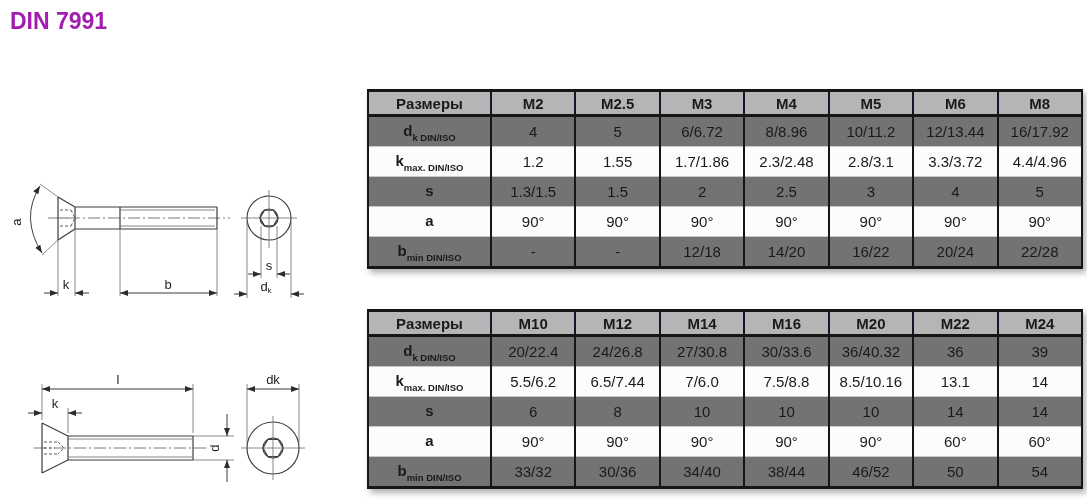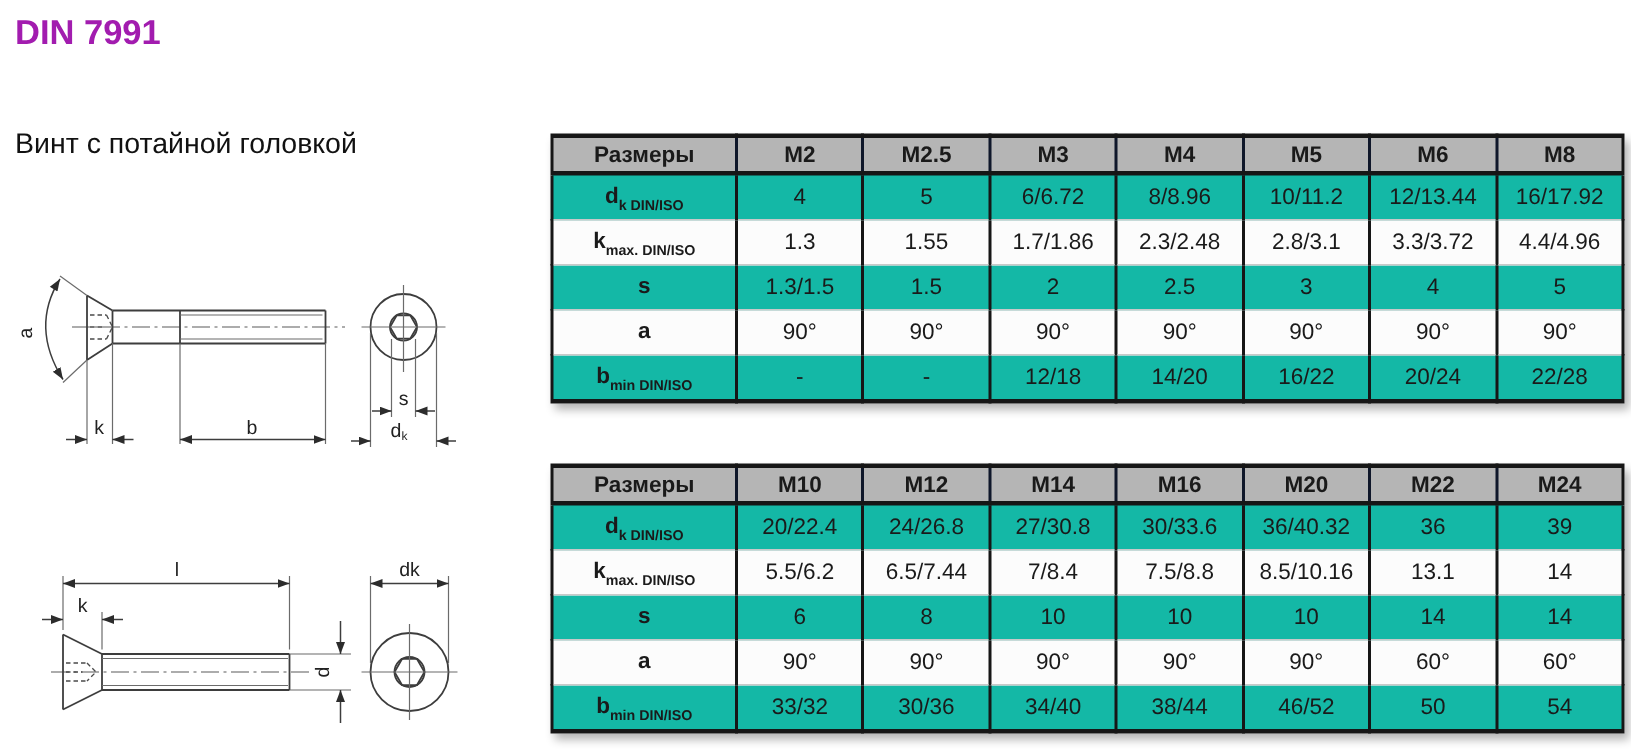--- a/index.html
+++ b/index.html
@@ -20,21 +20,21 @@
   table.dims col.c0{width:123px;}
   table.dims th{height:22px;background:#b5b5b5;font-size:15px;font-weight:bold;
                 text-align:center;border-left:2px solid #0f172a;padding:0;}
   table.dims{border:2px solid #161616;border-top:3px solid #161616;
              border-bottom:3px solid #161616;}
   table.dims thead tr{border-bottom:3px solid #161616;}
   table.dims td{height:29px;font-size:15px;text-align:center;
                 border-left:2px solid #161616;border-top:1px solid #c9c9c9;
                 padding:0;background:#fcfcfc;}
   table.dims td:first-child,table.dims th:first-child{border-left:none;}
-  table.dims tr.alt td{background:#14b8a6;}
+  table.dims tr.alt td{background:#737373;}
   td.rowlabel{font-weight:bold;font-size:16px;}
   td.rowlabel sub{font-size:9.5px;font-weight:bold;position:relative;top:1px;}
 
   
   svg.draw{position:absolute;left:8px;overflow:visible;}
   #draw-top{top:160px;} #draw-bottom{top:358px;}
   .outline{stroke:#3d3d3d;stroke-width:1.2;fill:none;}
   .thin{stroke:#6b6b6b;stroke-width:0.8;fill:none;}
   .center{stroke:#5a5a5a;stroke-width:0.8;fill:none;stroke-dasharray:12 3 2 3;}
   .hidden-l{stroke:#4a4a4a;stroke-width:0.9;fill:none;stroke-dasharray:3 2;}
@@ -43,21 +43,20 @@
   .lblsub{font-size:8px;}
 </style>
 </head>
 <body>
 
 <div class="page">
 
   <div class="titles">
     <div class="title-line">DIN 7991</div>
   </div>
-  <div class="subtitle">Винт с потайной головкой</div>
 
   <svg id="draw-top" class="draw" width="320" height="140" viewBox="0 0 320 140">
     <defs>
       <marker id="arrR" orient="auto" markerWidth="9" markerHeight="7" refX="8" refY="3">
         <path d="M0,0 L8,3 L0,6 z" fill="#2c2c2c"></path>
       </marker>
       <marker id="arrL" orient="auto" markerWidth="9" markerHeight="7" refX="0" refY="3">
         <path d="M8,0 L0,3 L8,6 z" fill="#2c2c2c"></path>
       </marker>
     </defs>
@@ -194,21 +193,21 @@
           <td>4</td>
           <td>5</td>
           <td>6/6.72</td>
           <td>8/8.96</td>
           <td>10/11.2</td>
           <td>12/13.44</td>
           <td>16/17.92</td>
         </tr>
         <tr>
           <td class="rowlabel"><span>k</span><sub>max. DIN/ISO</sub></td>
-          <td>1.3</td>
+          <td>1.2</td>
           <td>1.55</td>
           <td>1.7/1.86</td>
           <td>2.3/2.48</td>
           <td>2.8/3.1</td>
           <td>3.3/3.72</td>
           <td>4.4/4.96</td>
         </tr>
         <tr class="alt">
           <td class="rowlabel"><span>s</span><sub></sub></td>
           <td>1.3/1.5</td>
@@ -273,21 +272,21 @@
           <td>27/30.8</td>
           <td>30/33.6</td>
           <td>36/40.32</td>
           <td>36</td>
           <td>39</td>
         </tr>
         <tr>
           <td class="rowlabel"><span>k</span><sub>max. DIN/ISO</sub></td>
           <td>5.5/6.2</td>
           <td>6.5/7.44</td>
-          <td>7/8.4</td>
+          <td>7/6.0</td>
           <td>7.5/8.8</td>
           <td>8.5/10.16</td>
           <td>13.1</td>
           <td>14</td>
         </tr>
         <tr class="alt">
           <td class="rowlabel"><span>s</span><sub></sub></td>
           <td>6</td>
           <td>8</td>
           <td>10</td>

